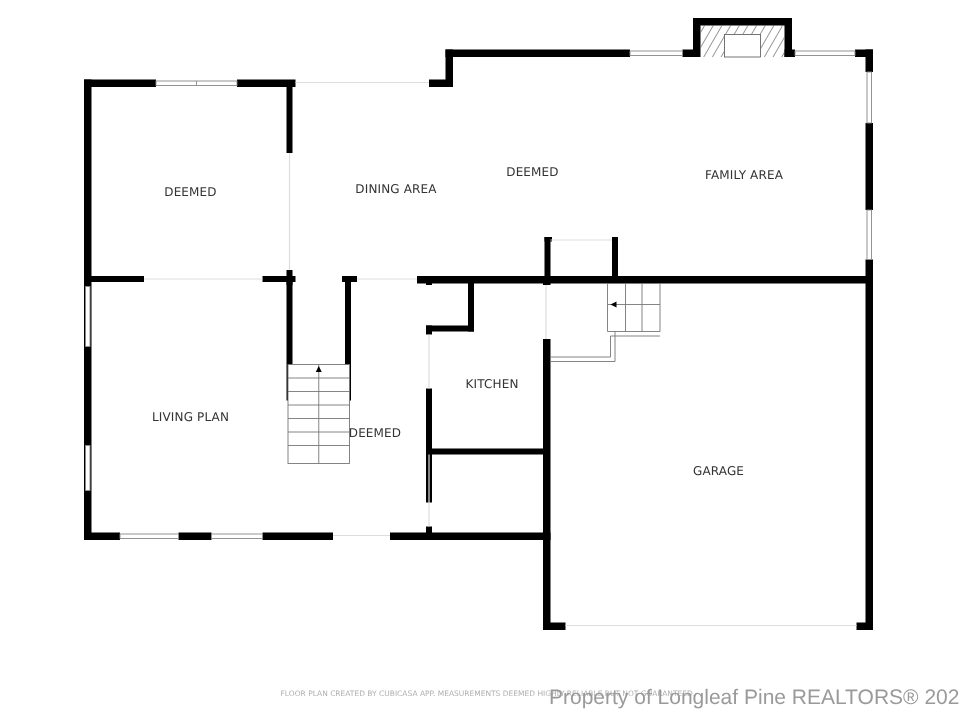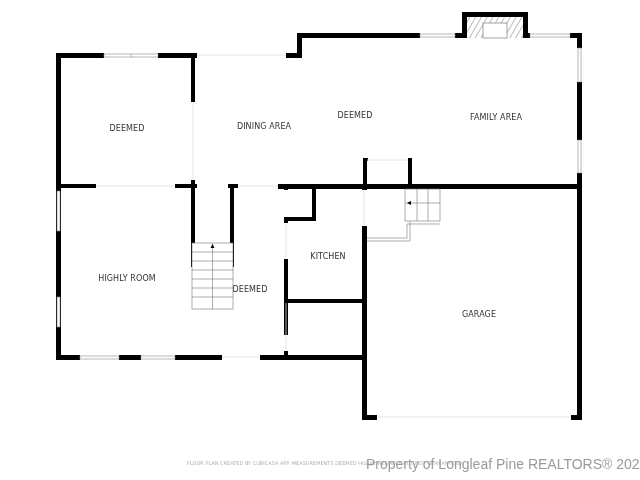--- a/index.html
+++ b/index.html
@@ -130,19 +130,19 @@
     <line x1="405" y1="203" x2="440" y2="203"></line>
     <polyline points="367,238 407,238 407,224 440,224"></polyline>
     <polygon points="407,203 411,201 411,205" fill="#000" stroke="none"></polygon>
   </g>
 </svg>
 
 <div class="room-label" style="left:127px;top:128px;">DEEMED</div>
 <div class="room-label" style="left:244px;top:126px;margin-left:20px;">DINING AREA</div>
 <div class="room-label" style="left:355px;top:115px;">DEEMED</div>
 <div class="room-label" style="left:496px;top:117px;">FAMILY AREA</div>
-<div class="room-label" style="left:127px;top:278px;">HIGHLY ROOM</div>
+<div class="room-label" style="left:127px;top:278px;">LIVING PLAN</div>
 <div class="room-label" style="left:250px;top:289px;">DEEMED</div>
 <div class="room-label" style="left:328px;top:256px;">KITCHEN</div>
 <div class="room-label" style="left:479px;top:314px;">GARAGE</div>
 
 <div class="footer-credit">FLOOR PLAN CREATED BY CUBICASA APP. MEASUREMENTS DEEMED HIGHLY RELIABLE BUT NOT GUARANTEED.</div>
 <div class="watermark">Property of Longleaf Pine REALTORS® 2025</div>
 
 </body></html>

